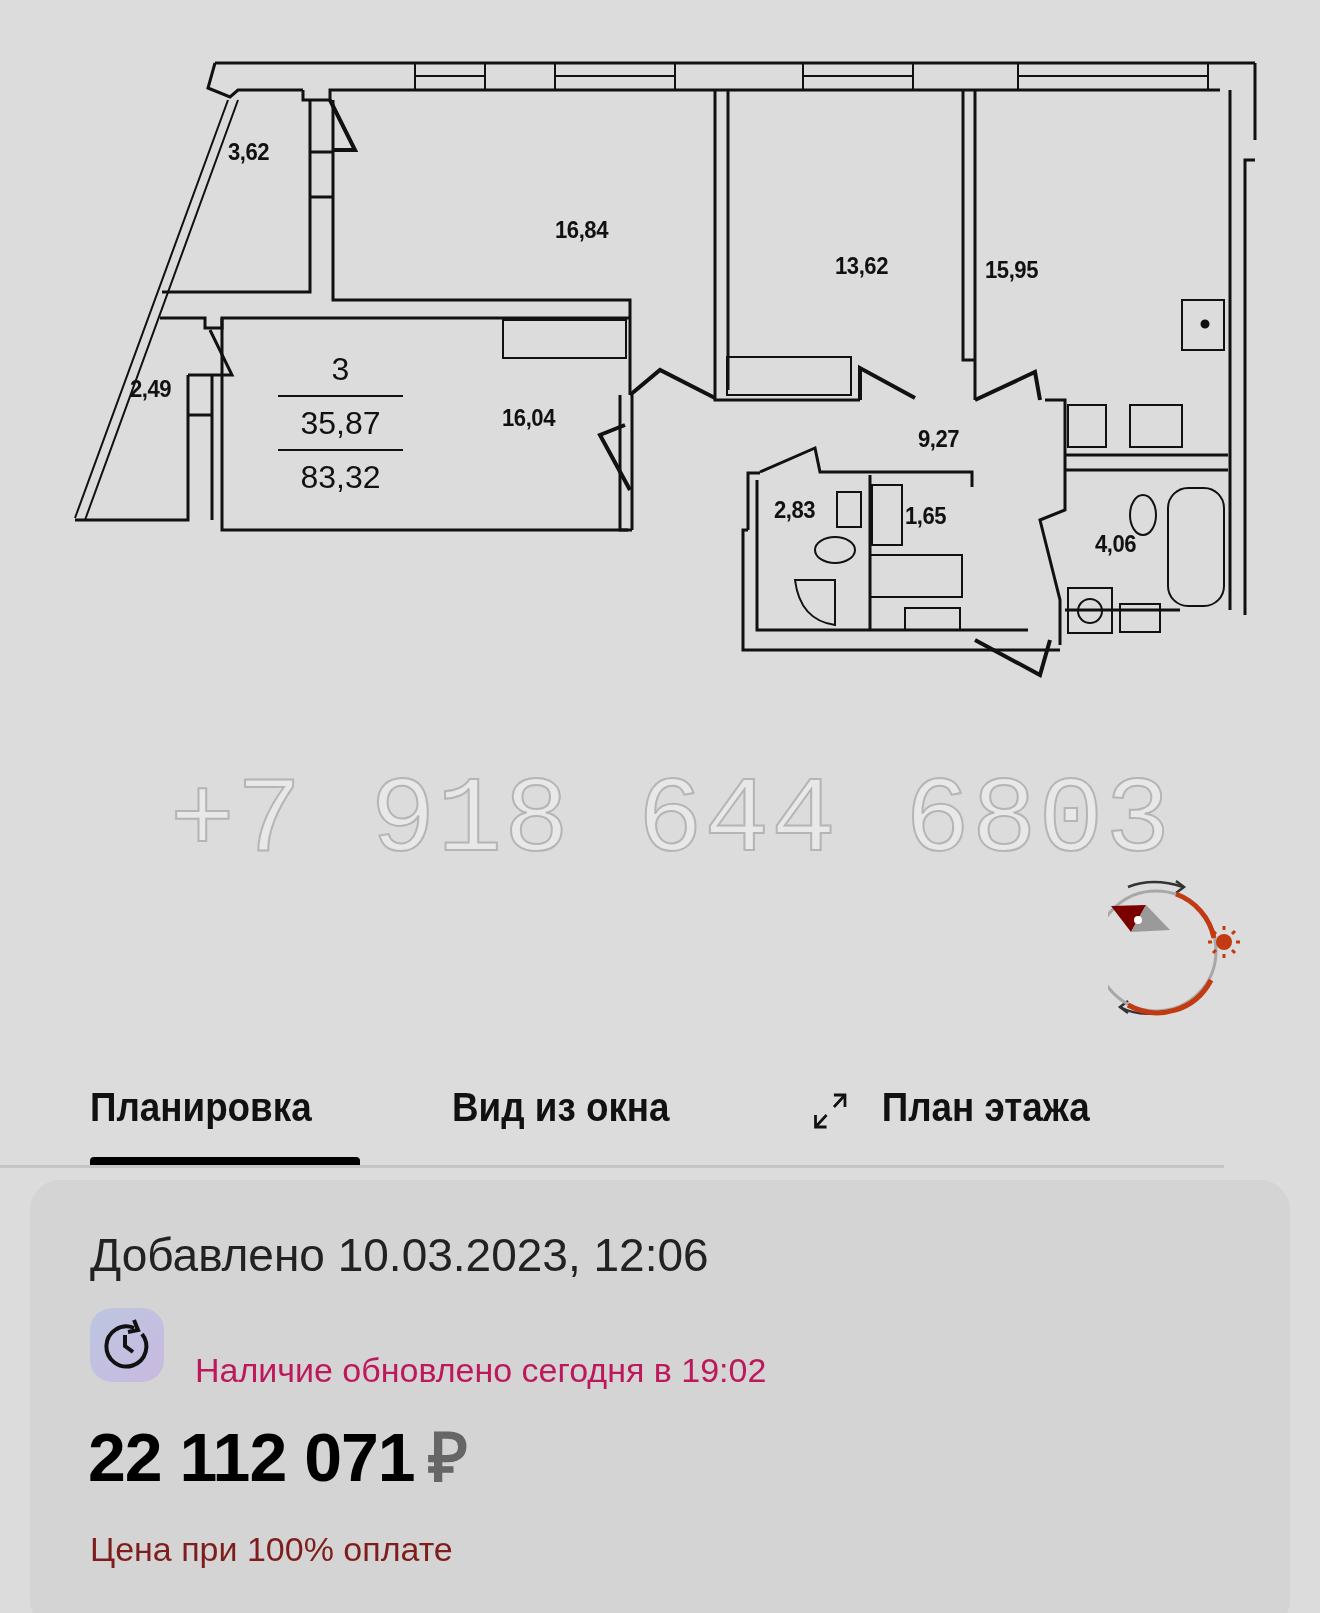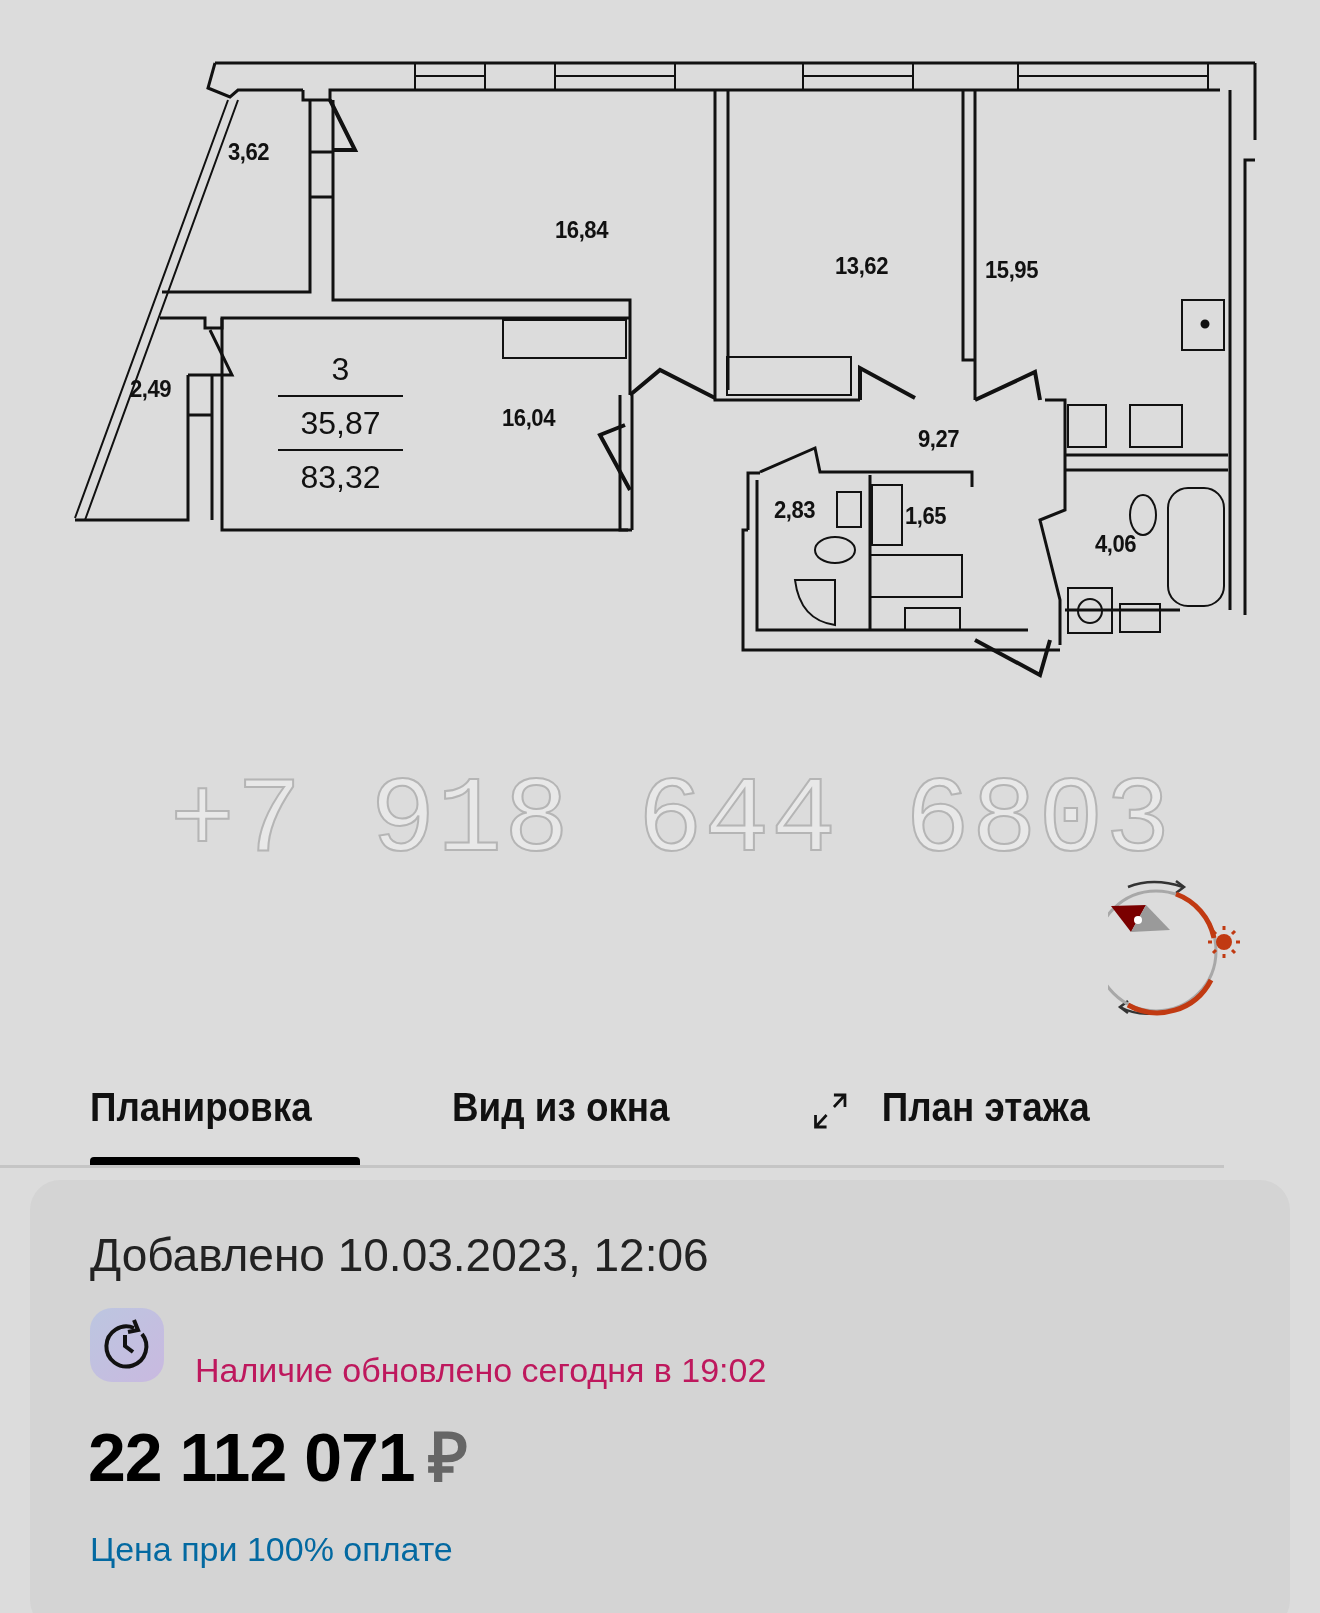--- a/index.html
+++ b/index.html
@@ -14,21 +14,21 @@
   .compass{position:absolute;left:1108px;top:862px;width:140px;height:170px;}
   .tabs{position:absolute;left:0;top:1060px;width:1224px;height:105px;border-bottom:3px solid #c5c5c5;}
   .tab{position:absolute;top:25px;font-size:40px;font-weight:bold;color:#111;cursor:pointer;white-space:nowrap;transform:scaleX(0.92);transform-origin:left;}
   .tab-active-bar{position:absolute;left:90px;top:97px;width:270px;height:8px;background:#000;border-radius:4px 4px 0 0;}
   .card{position:absolute;left:30px;top:1180px;width:1260px;height:450px;background:#d4d4d4;border-radius:30px;}
   .added{position:absolute;left:60px;top:48px;font-size:46px;color:#222;}
   .upd-icon{position:absolute;left:60px;top:128px;width:74px;height:74px;border-radius:22px;background:linear-gradient(135deg,#bcc6e0,#c9b9e0);}
   .upd-text{position:absolute;left:165px;top:143px;font-size:34px;color:#be185d;margin-top:28px;}
   .price{position:absolute;left:58px;top:228px;font-size:68px;font-weight:bold;color:#000;letter-spacing:-1px;}
   .price .rub{color:#666;margin-left:14px;}
-  .price-note{position:absolute;left:60px;top:350px;font-size:34px;color:#0369a1;}
+  .price-note{position:absolute;left:60px;top:350px;font-size:34px;color:#7f1d1d;}
 </style>
 </head>
 <body>
 
 <div class="plan">
   <svg width="1320" height="700" viewBox="0 0 1320 700" fill="none" stroke="#111" stroke-width="3">
 
     <path d="M215 63 L1255 63 M215 63 L208 88 L230 97 L238 90 L303 90 M303 90 L303 100 L330 100 L330 90 L1220 90"></path>
 
     <rect x="415" y="63" width="70" height="27" stroke-width="2"></rect>

